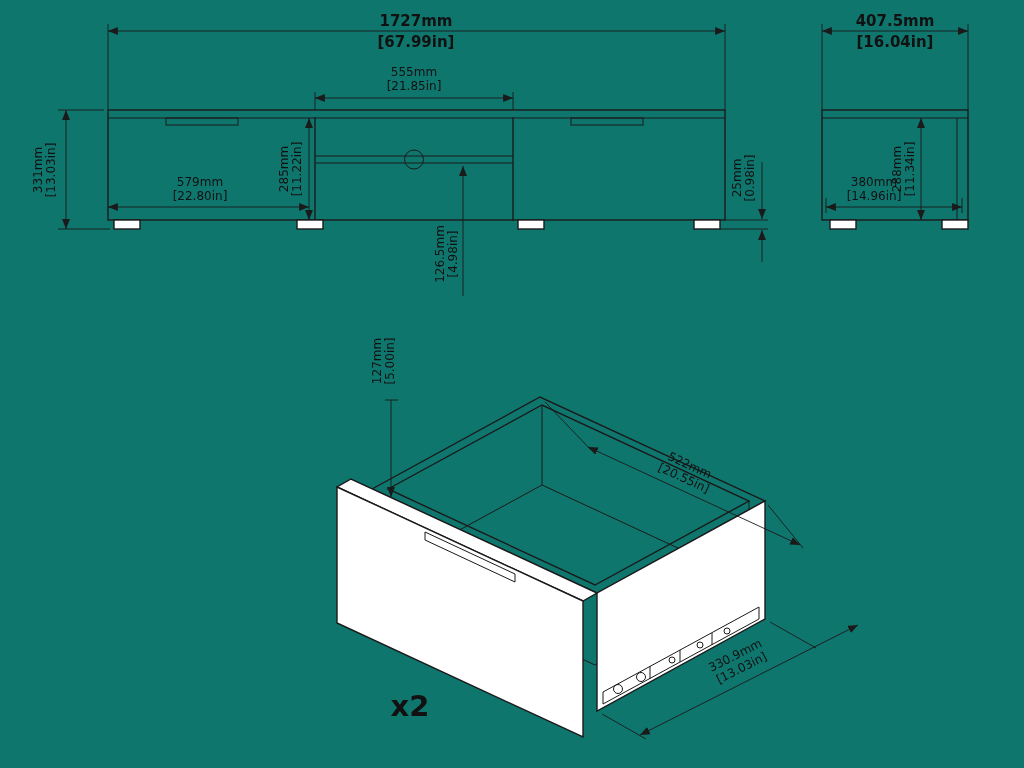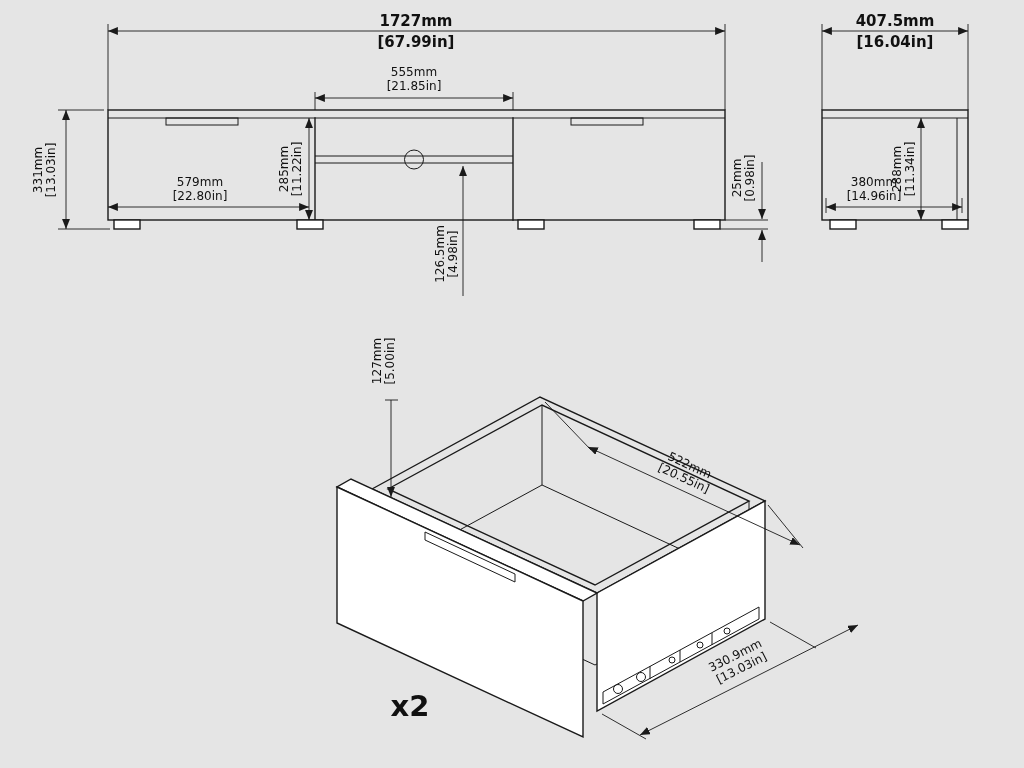--- a/index.html
+++ b/index.html
@@ -1,16 +1,16 @@
 <!DOCTYPE html>
 <html><head>
 <meta charset="utf-8">
 <style>
   html,body{margin:0;padding:0;background:#fff;}
-  #canvas{width:1024px;height:768px;position:relative;background:#e5e5e5;overflow:hidden;}
+  #canvas{width:1024px;height:768px;position:relative;background:#0f766e;overflow:hidden;}
   svg{display:block;}
   .ol{stroke:#1a1a1a;stroke-width:1.4;fill:none;stroke-linecap:square;}
   .olf{stroke:#1a1a1a;stroke-width:1.4;fill:#ffffff;stroke-linejoin:miter;}
   .thin{stroke:#1a1a1a;stroke-width:1;fill:none;}
   .dl{stroke:#1a1a1a;stroke-width:0.9;fill:none;}
   text{font-family:"DejaVu Sans","Liberation Sans",sans-serif;fill:#111;font-size:12px;}
   .big{font-size:15px;font-weight:bold;}
   .qty{font-size:29px;font-weight:bold;}
 </style>
 </head>

